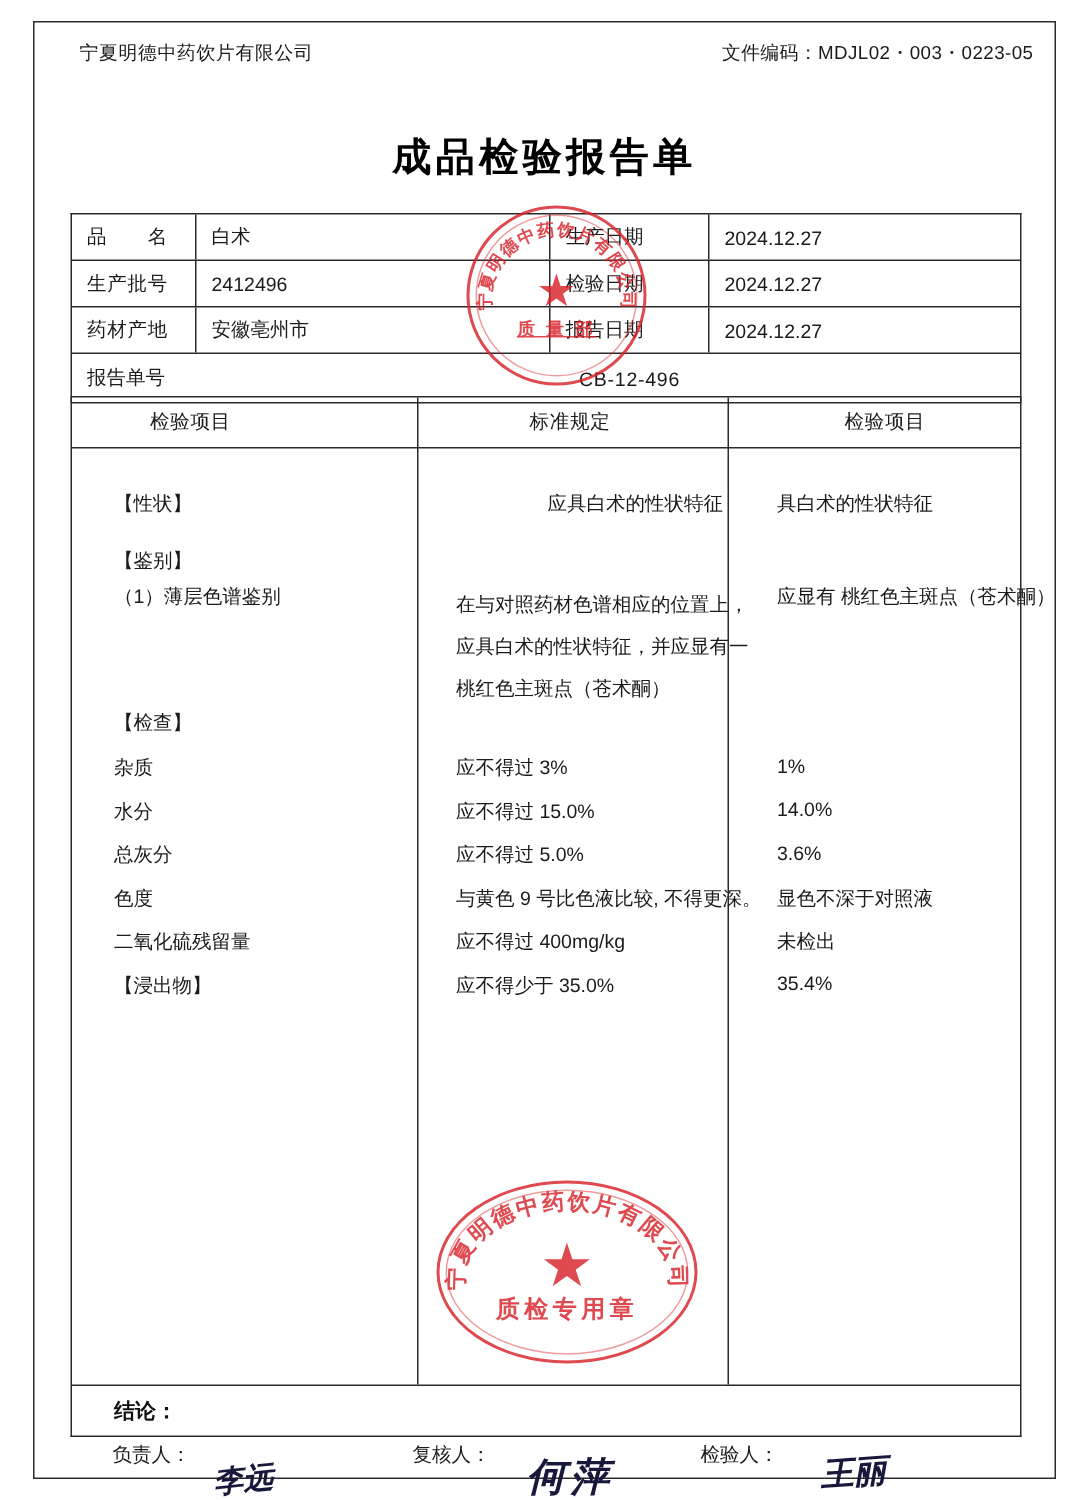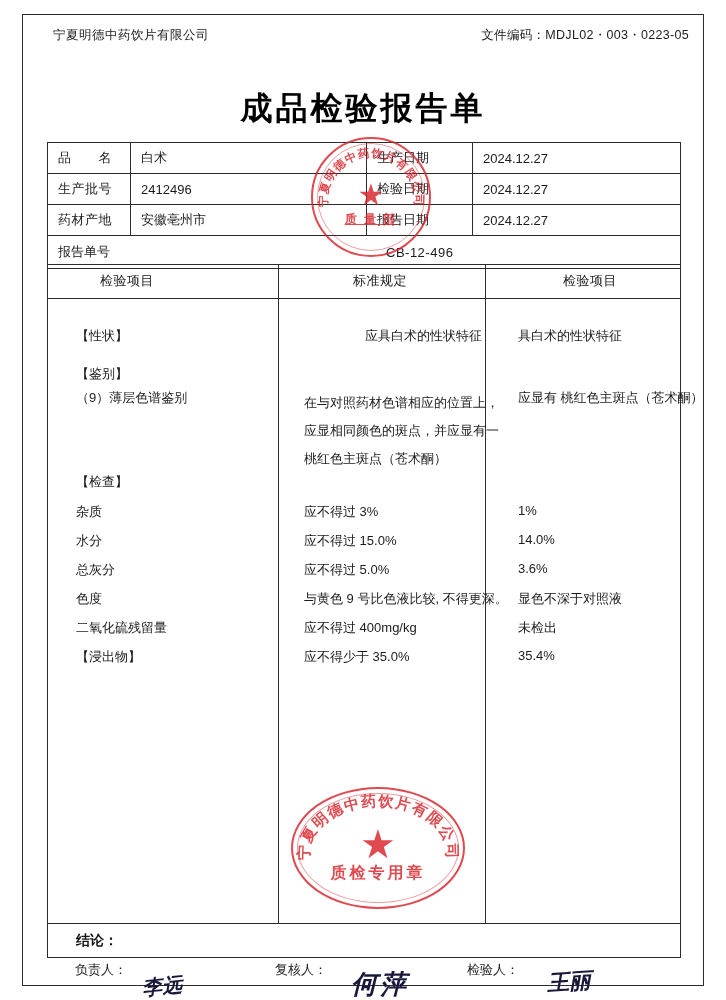--- a/index.html
+++ b/index.html
@@ -44,21 +44,21 @@
     align-items: flex-start;
   }
   .hdr .company { letter-spacing: 0.5px; }
   .hdr .docno { letter-spacing: 0.3px; }
   .title {
     position: absolute;
     top: 72px;
     left: 0;
     width: 100%;
     text-align: center;
-    font-size: 32px;
+    font-size: 26px;
     font-weight: bold;
     letter-spacing: 3px;
     color: #000;
   }
   
   .grid {
     position: absolute;
     left: 24px;
     top: 127px;
     width: 634px;
@@ -337,24 +337,24 @@
             <span class="ln" style="line-height:18px;text-align:right;">应具白术的性状特征</span>
           </div>
         <div class="col-c">具白术的性状特征</div>
       </div>
 
       <div class="tr" style="top:100px;">
         <div class="col-a">【鉴别】</div>
       </div>
 
       <div class="tr" style="top:124px;">
-        <div class="col-a">（9）薄层色谱鉴别</div>
+        <div class="col-a">（1）薄层色谱鉴别</div>
         <div class="col-b">
           <span class="ln">在与对照药材色谱相应的位置上，</span>
-          <span class="ln">应显相同颜色的斑点，并应显有一</span>
+          <span class="ln">应具白术的性状特征，并应显有一</span>
           <span class="ln">桃红色主斑点（苍术酮）</span>
         </div>
         <div class="col-c">应显有  桃红色主斑点（苍术酮）</div>
       </div>
 
       <div class="tr" style="top:208px;">
         <div class="col-a">【检查】</div>
       </div>
 
       <div class="tr" style="top:238px;">

